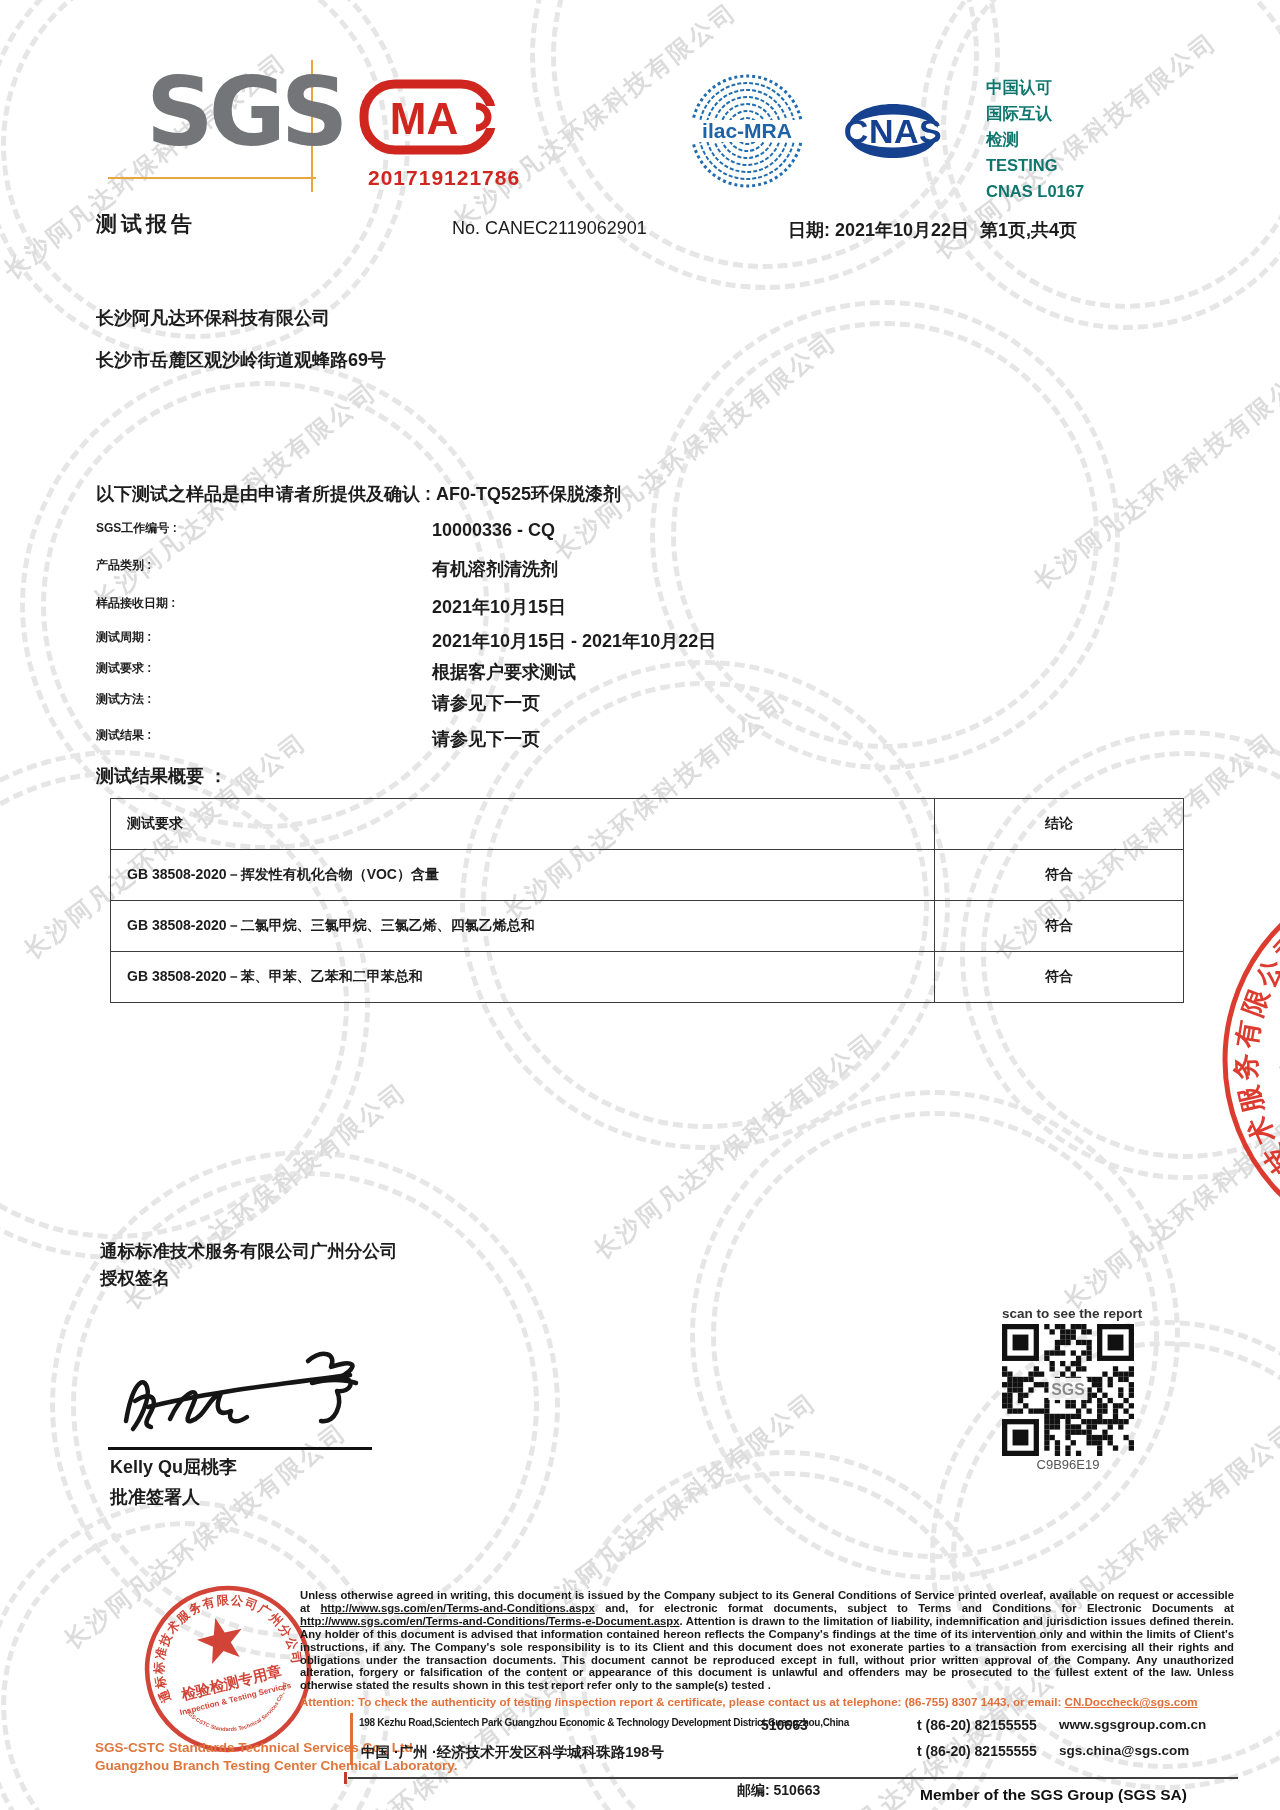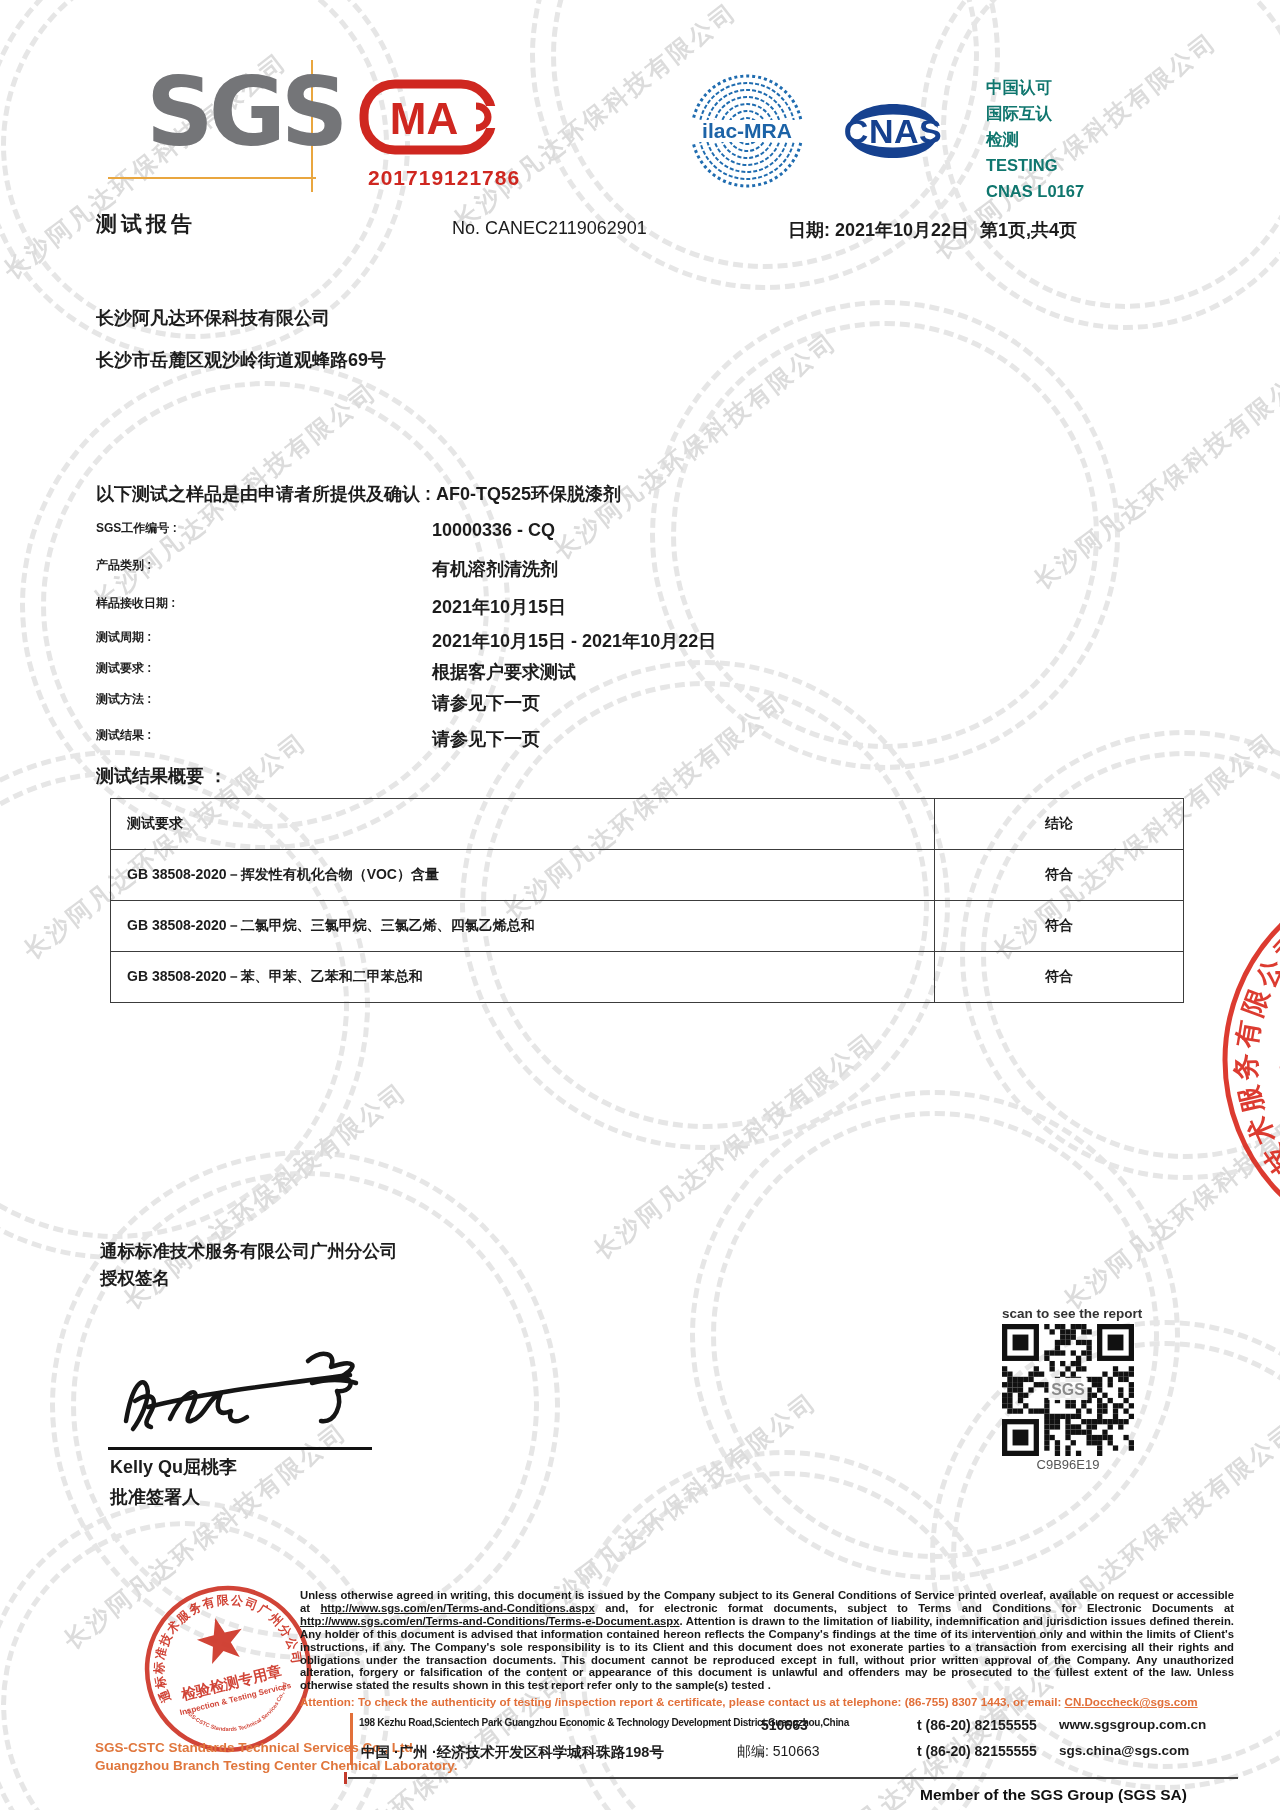--- a/index.html
+++ b/index.html
@@ -57,21 +57,21 @@
     text-align:justify;margin:0;}
   .legal .url{text-decoration:underline;}
   .attention{font-size:11.6px;line-height:13px;font-weight:bold;color:#e2703a;margin:3px 0 0 0;}
   .attention .url{text-decoration:underline;}
   .addr-block{position:relative;margin:5px 0 0 50px;border-left:3px solid #e2703a;padding-left:6px;height:52px;}
   .addr-row{position:relative;height:26px;}
   .addr-row span{position:absolute;top:4px;white-space:nowrap;}
   .a1c1{left:0;font-size:10px;font-weight:bold;letter-spacing:-0.3px;}
   .a1c2{left:402px;font-size:14px;font-weight:bold;}
   .a2c1{left:2px;font-size:14.5px;font-weight:bold;}
-  .a2c2{left:378px;font-size:14px;font-weight:normal;}
+  .a2c2{left:378px;font-size:14px;font-weight:bold;margin-top:39px;}
   .ac3{left:558px;font-size:14px;font-weight:bold;}
   .ac4{left:700px;font-size:13.5px;font-weight:bold;}
   .foot-rule{left:348px;top:1777px;width:890px;height:2px;background:#404040;}
   .foot-rule-tick{left:344px;top:1772px;width:3px;height:12px;background:#c43b2c;}
   .member{left:920px;top:1786px;font-size:15.5px;font-weight:bold;color:#111;}
   .stamp-en{position:absolute;color:#e0763c;font-weight:bold;font-size:13.5px;white-space:nowrap;}
 </style>
 </head>
 <body>
 

